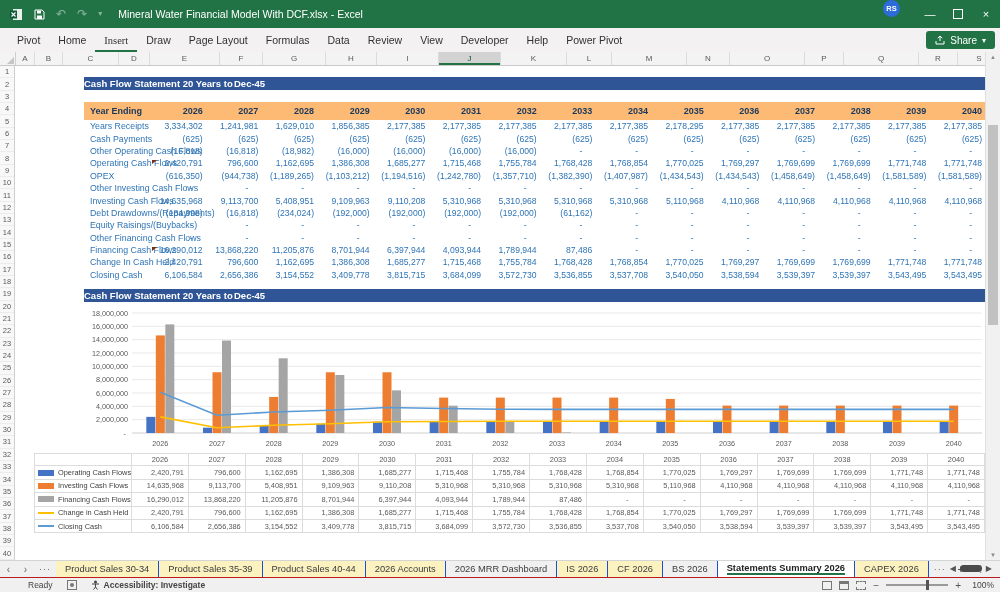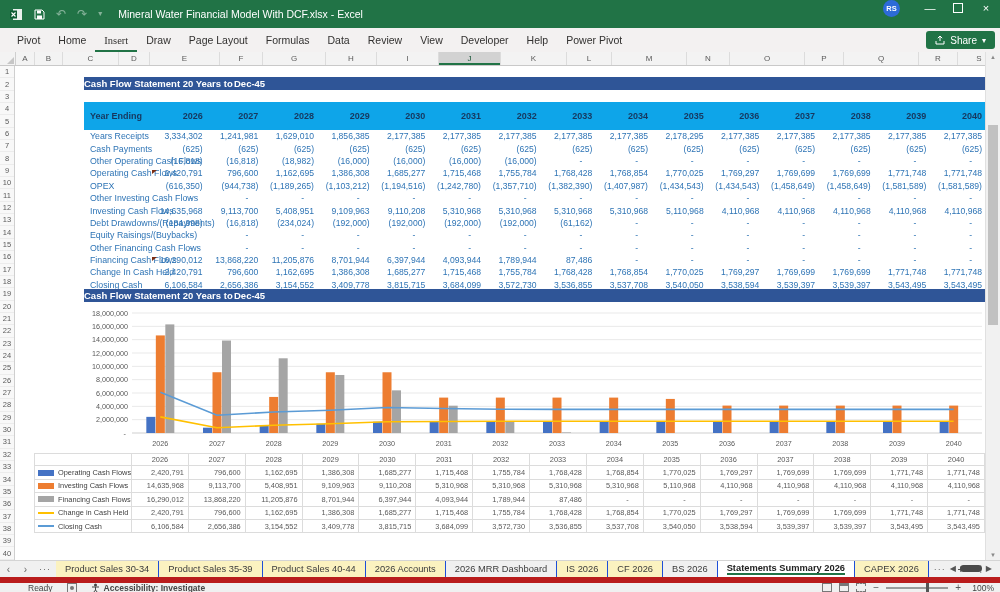--- a/index.html
+++ b/index.html
@@ -5,21 +5,21 @@
   html,body{margin:0;padding:0;background:#e8e8e8;}
   .app{position:relative;width:1000px;height:592px;background:#fff;font-family:"Liberation Sans",sans-serif;overflow:hidden;user-select:none;}
 
   
   .titlebar{position:absolute;top:0;left:0;right:0;height:28px;background:#217346;display:flex;align-items:center;color:#fff;}
   .qat{display:flex;align-items:center;gap:11px;padding-left:10px;}
   .ticon{font-size:12px;line-height:1;color:#fff;display:flex;align-items:center;}
   .ticon.dim{opacity:.45;}
   .doc-title{font-size:10.5px;margin-left:16px;white-space:nowrap;color:#fff;}
   .searchbox{position:absolute;left:382px;top:5px;width:243px;height:18px;background:rgba(255,255,255,.25);border-radius:2px;display:flex;align-items:center;gap:6px;padding-left:8px;font-size:10px;color:#f2f2f2;box-sizing:border-box;}
-  .winctl{position:absolute;right:0;top:0;height:16px;display:flex;align-items:center;}
+  .winctl{position:absolute;right:0;top:0;height:16px;display:flex;}
   .avatar{width:17px;height:17px;border-radius:50%;background:#2d6bd8;font-size:7.5px;font-weight:bold;display:flex;align-items:center;justify-content:center;margin-right:16px;color:#fff;}
   .wbtn{width:28px;height:28px;display:flex;align-items:center;justify-content:center;font-size:11px;color:#fff;cursor:default;}
   .maxbox{width:8px;height:8px;border:1px solid #fff;display:block;}
 
   
   .menubar{position:absolute;top:28px;left:0;right:0;height:24px;background:#f3f1f1;border-bottom:1px solid #e0dedd;display:flex;align-items:center;}
   .rtabs{display:flex;height:100%;align-items:stretch;padding-left:8px;}
   .rtab{font-size:10.5px;color:#323130;padding:0 9px;display:flex;align-items:center;}
   .rtab.active{box-shadow:inset 0 -2px 0 #217346;font-family:Liberation Serif, serif;}
   .share{position:absolute;right:5px;top:3px;height:18px;background:#217346;color:#fff;border-radius:3px;display:flex;align-items:center;gap:5px;padding:0 9px;font-size:10px;}
@@ -40,21 +40,21 @@
   
   .banner{position:absolute;left:84px;width:901px;height:13px;background:#2F5597;color:#fff;font-size:9.5px;font-weight:bold;display:flex;align-items:center;}
   .banner .t{padding-left:0;white-space:nowrap;}
   .banner .period{position:absolute;left:150px;}
   .b1{top:77px;}
   .b2{top:289px;}
 
   
   .stmt{position:absolute;left:84px;top:102px;width:901px;}
   .srow{display:grid;grid-template-columns:66px repeat(15,1fr);height:12.4px;align-items:center;}
-  .srow.shead{background:#0ea5e9;height:28px;}
+  .srow.shead{background:#fdba74;height:18px;}
   .shead .lc{font-size:9px;font-weight:bold;color:#17375E;}
   .shead .vc{font-size:9px;font-weight:bold;color:#17375E;}
   .lc{font-size:8.8px;color:#2E74B5;padding-left:6px;white-space:nowrap;overflow:visible;}
   .vc{font-size:8.6px;color:#2E74B5;text-align:right;padding-right:3px;position:relative;white-space:nowrap;}
   .vc.dash{padding-right:13px;}
   .flagmark{position:absolute;left:2px;top:2px;width:0;height:0;border-top:4px solid #7c2d12;border-right:5px solid transparent;}
 
   
   .chart{position:absolute;left:88px;top:305px;}
   .chart text{font-family:"Liberation Sans",sans-serif;}
@@ -82,21 +82,21 @@
   .tabs{display:flex;height:100%;align-items:stretch;}
   .tab{display:flex;align-items:center;padding:0 9px;border-right:1px solid #1d4ed8;white-space:nowrap;font-size:9.3px;color:#3b3b3b;}
   .tab.hl{background:#FBF2C0;}
   .tab.active{background:#fff;font-weight:bold;color:#222;}
   .tab.active .lbl{border-bottom:2px solid #217346;}
   .textra{width:20px;text-align:center;color:#555;font-size:11px;flex:none;}
   .hscroll{position:absolute;right:8px;top:3px;display:flex;align-items:center;gap:4px;color:#555;font-size:8px;}
   .hthumb{width:22px;height:7px;background:#4a4a4a;border-radius:4px;}
 
   
-  .statusbar{position:absolute;left:0;right:0;top:577px;height:15px;background:#f0f0f0;border-top:6px solid #b91c1c;display:flex;align-items:center;font-size:8.5px;color:#444;box-sizing:border-box;}
+  .statusbar{position:absolute;left:0;right:0;top:577px;height:15px;background:#f0f0f0;border-top:1px solid #b91c1c;display:flex;align-items:center;font-size:8.5px;color:#444;box-sizing:border-box;}
   .sb-ready{padding-left:28px;}
   .sb-ic{margin-left:14px;display:flex;align-items:center;gap:4px;}
   .sb-acc{font-weight:bold;text-align:right;}
   .sb-right{position:absolute;right:6px;display:flex;align-items:center;gap:7px;}
   .viewic{width:10px;height:9px;border:1px solid #777;display:inline-block;box-sizing:border-box;}
   .viewic.v2{border-top-width:3px;}
   .viewic.v3{border-style:dashed;border-width:1px;}
   .zoomtrack{position:relative;width:62px;height:2px;background:#9a9a9a;}
   .zoomthumb{position:absolute;left:40px;top:-4px;width:3px;height:10px;background:#555;}
   .zsign{font-size:10px;color:#555;}

